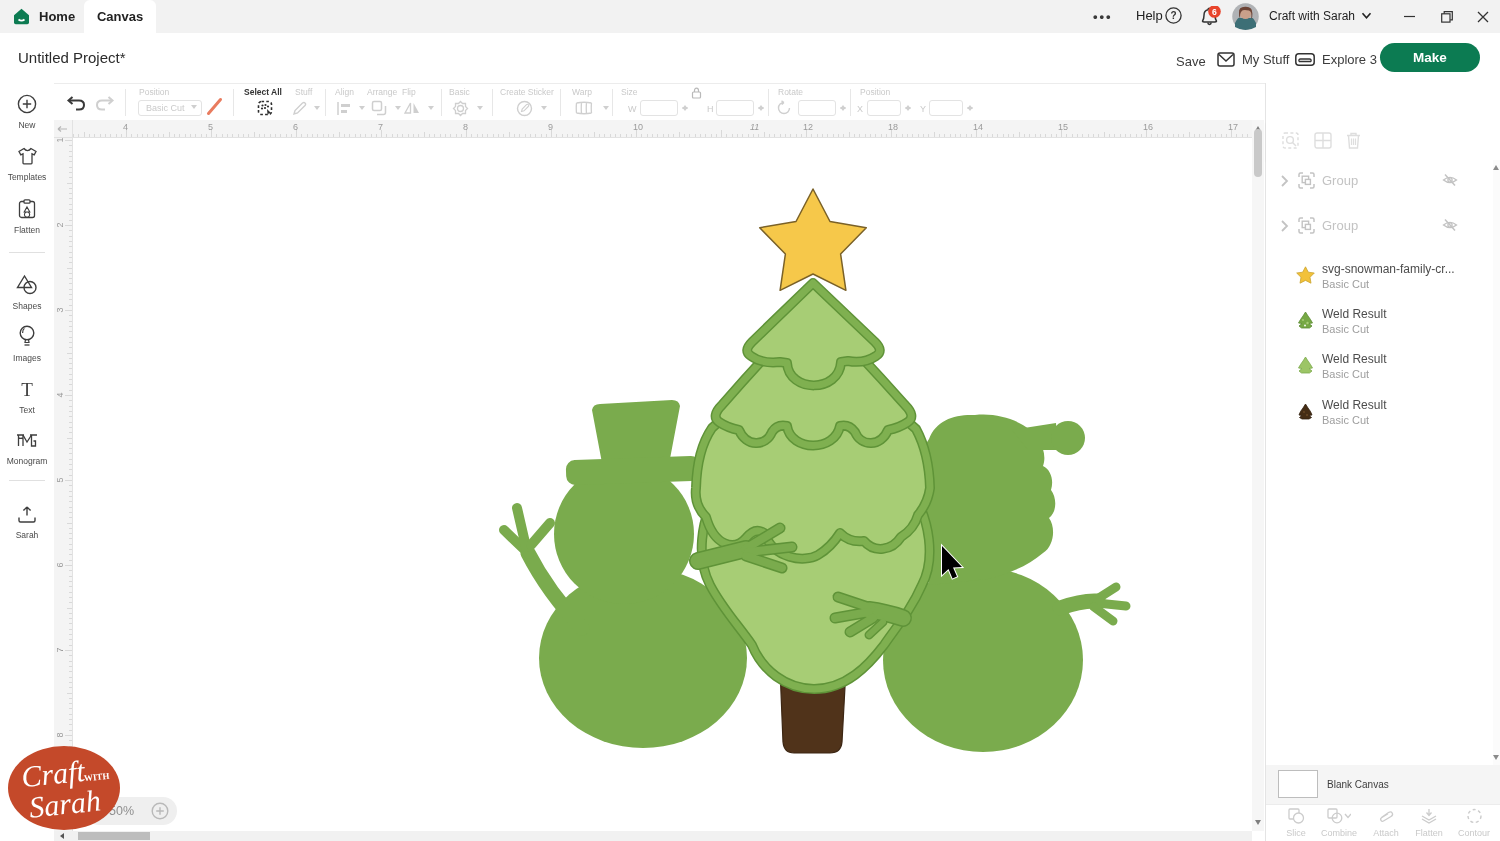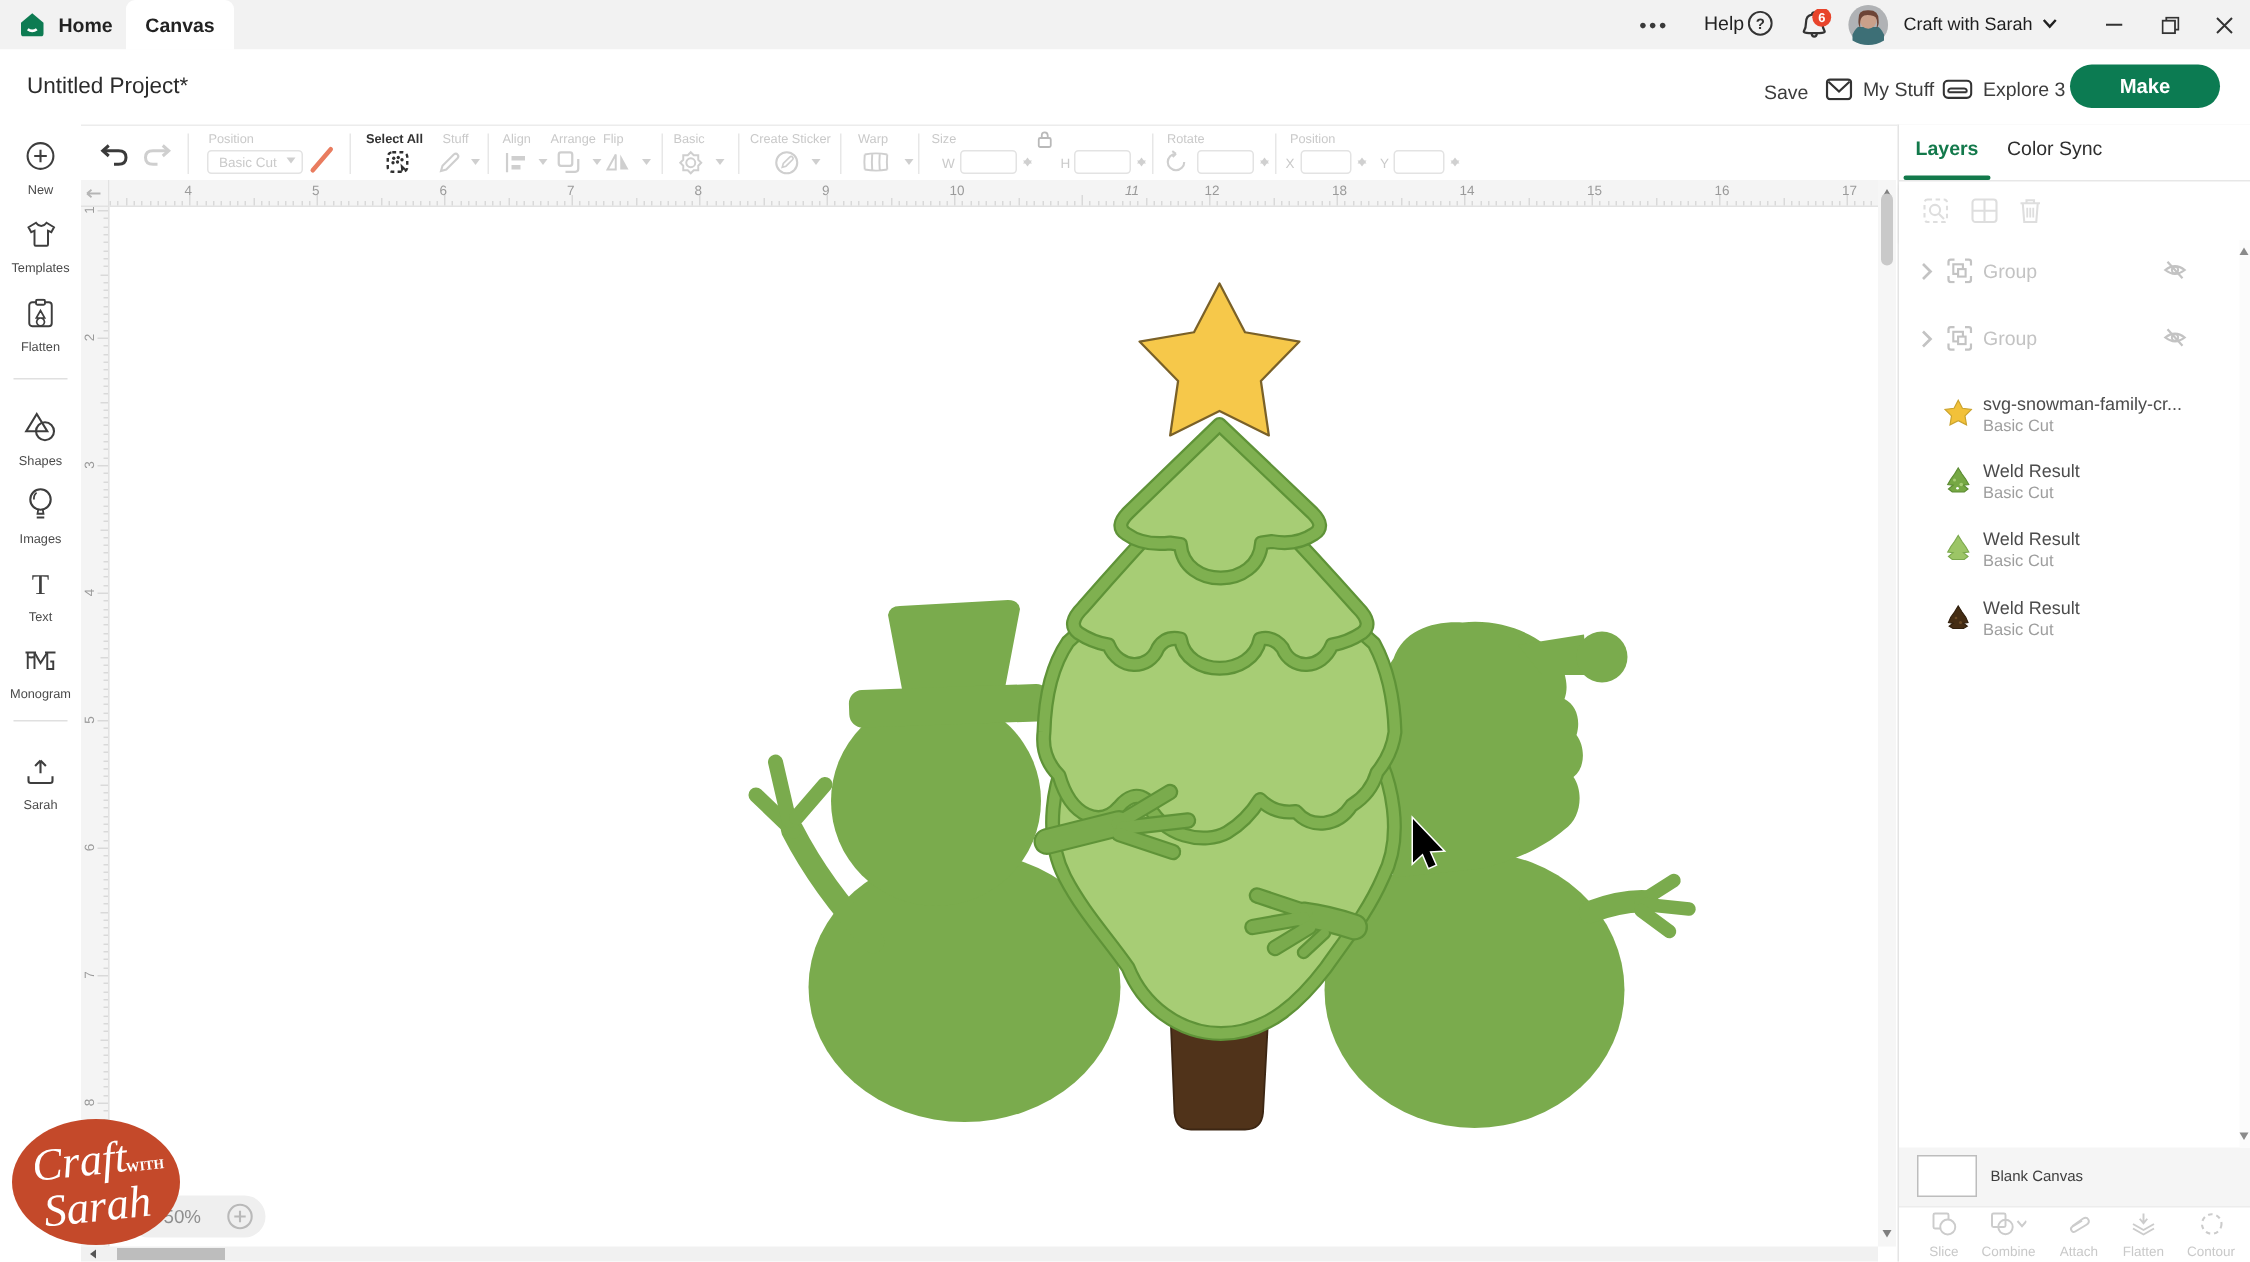--- a/index.html
+++ b/index.html
@@ -775,24 +775,20 @@
   <div class="sbarrow" style="left:3px;top:3px;border:3.5px solid transparent;border-bottom:5px solid #7f7f7f;"></div>
   <div class="thumb"></div>
   <div class="sbarrow" style="left:3px;bottom:3px;border:3.5px solid transparent;border-top:5px solid #7f7f7f;"></div>
 </div>
 <div id="hsb">
   <div class="sbarrow" style="left:3px;top:2px;border:3px solid transparent;border-right:4.5px solid #555;"></div>
   <div class="thumb"></div>
 </div>
 
 <div id="rpanel">
-  <div id="rtabs">
-    <div id="tab-layers">Layers</div>
-    <div id="tab-colorsync">Color Sync</div>
-  </div>
   <div id="liconrow">
     <svg style="position:absolute;left:16px;top:11px;" width="17" height="17" viewBox="0 0 17 17">
         <rect x="1" y="1" width="15" height="15" rx="2" fill="none" stroke="#dedede" stroke-width="1.4" stroke-dasharray="3 2.4"></rect>
         <circle cx="8" cy="8" r="3.4" fill="none" stroke="#dedede" stroke-width="1.4"></circle>
         <path d="M10.5 10.5 L14 14" stroke="#dedede" stroke-width="1.4"></path>
       </svg>
     <svg style="position:absolute;left:48px;top:11px;" width="18" height="17" viewBox="0 0 18 17">
         <rect x="1" y="1" width="16" height="15" rx="2" fill="none" stroke="#dedede" stroke-width="1.4"></rect>
         <path d="M9 1 V16 M1 8.5 H17" stroke="#dedede" stroke-width="1.4"></path>
       </svg>

